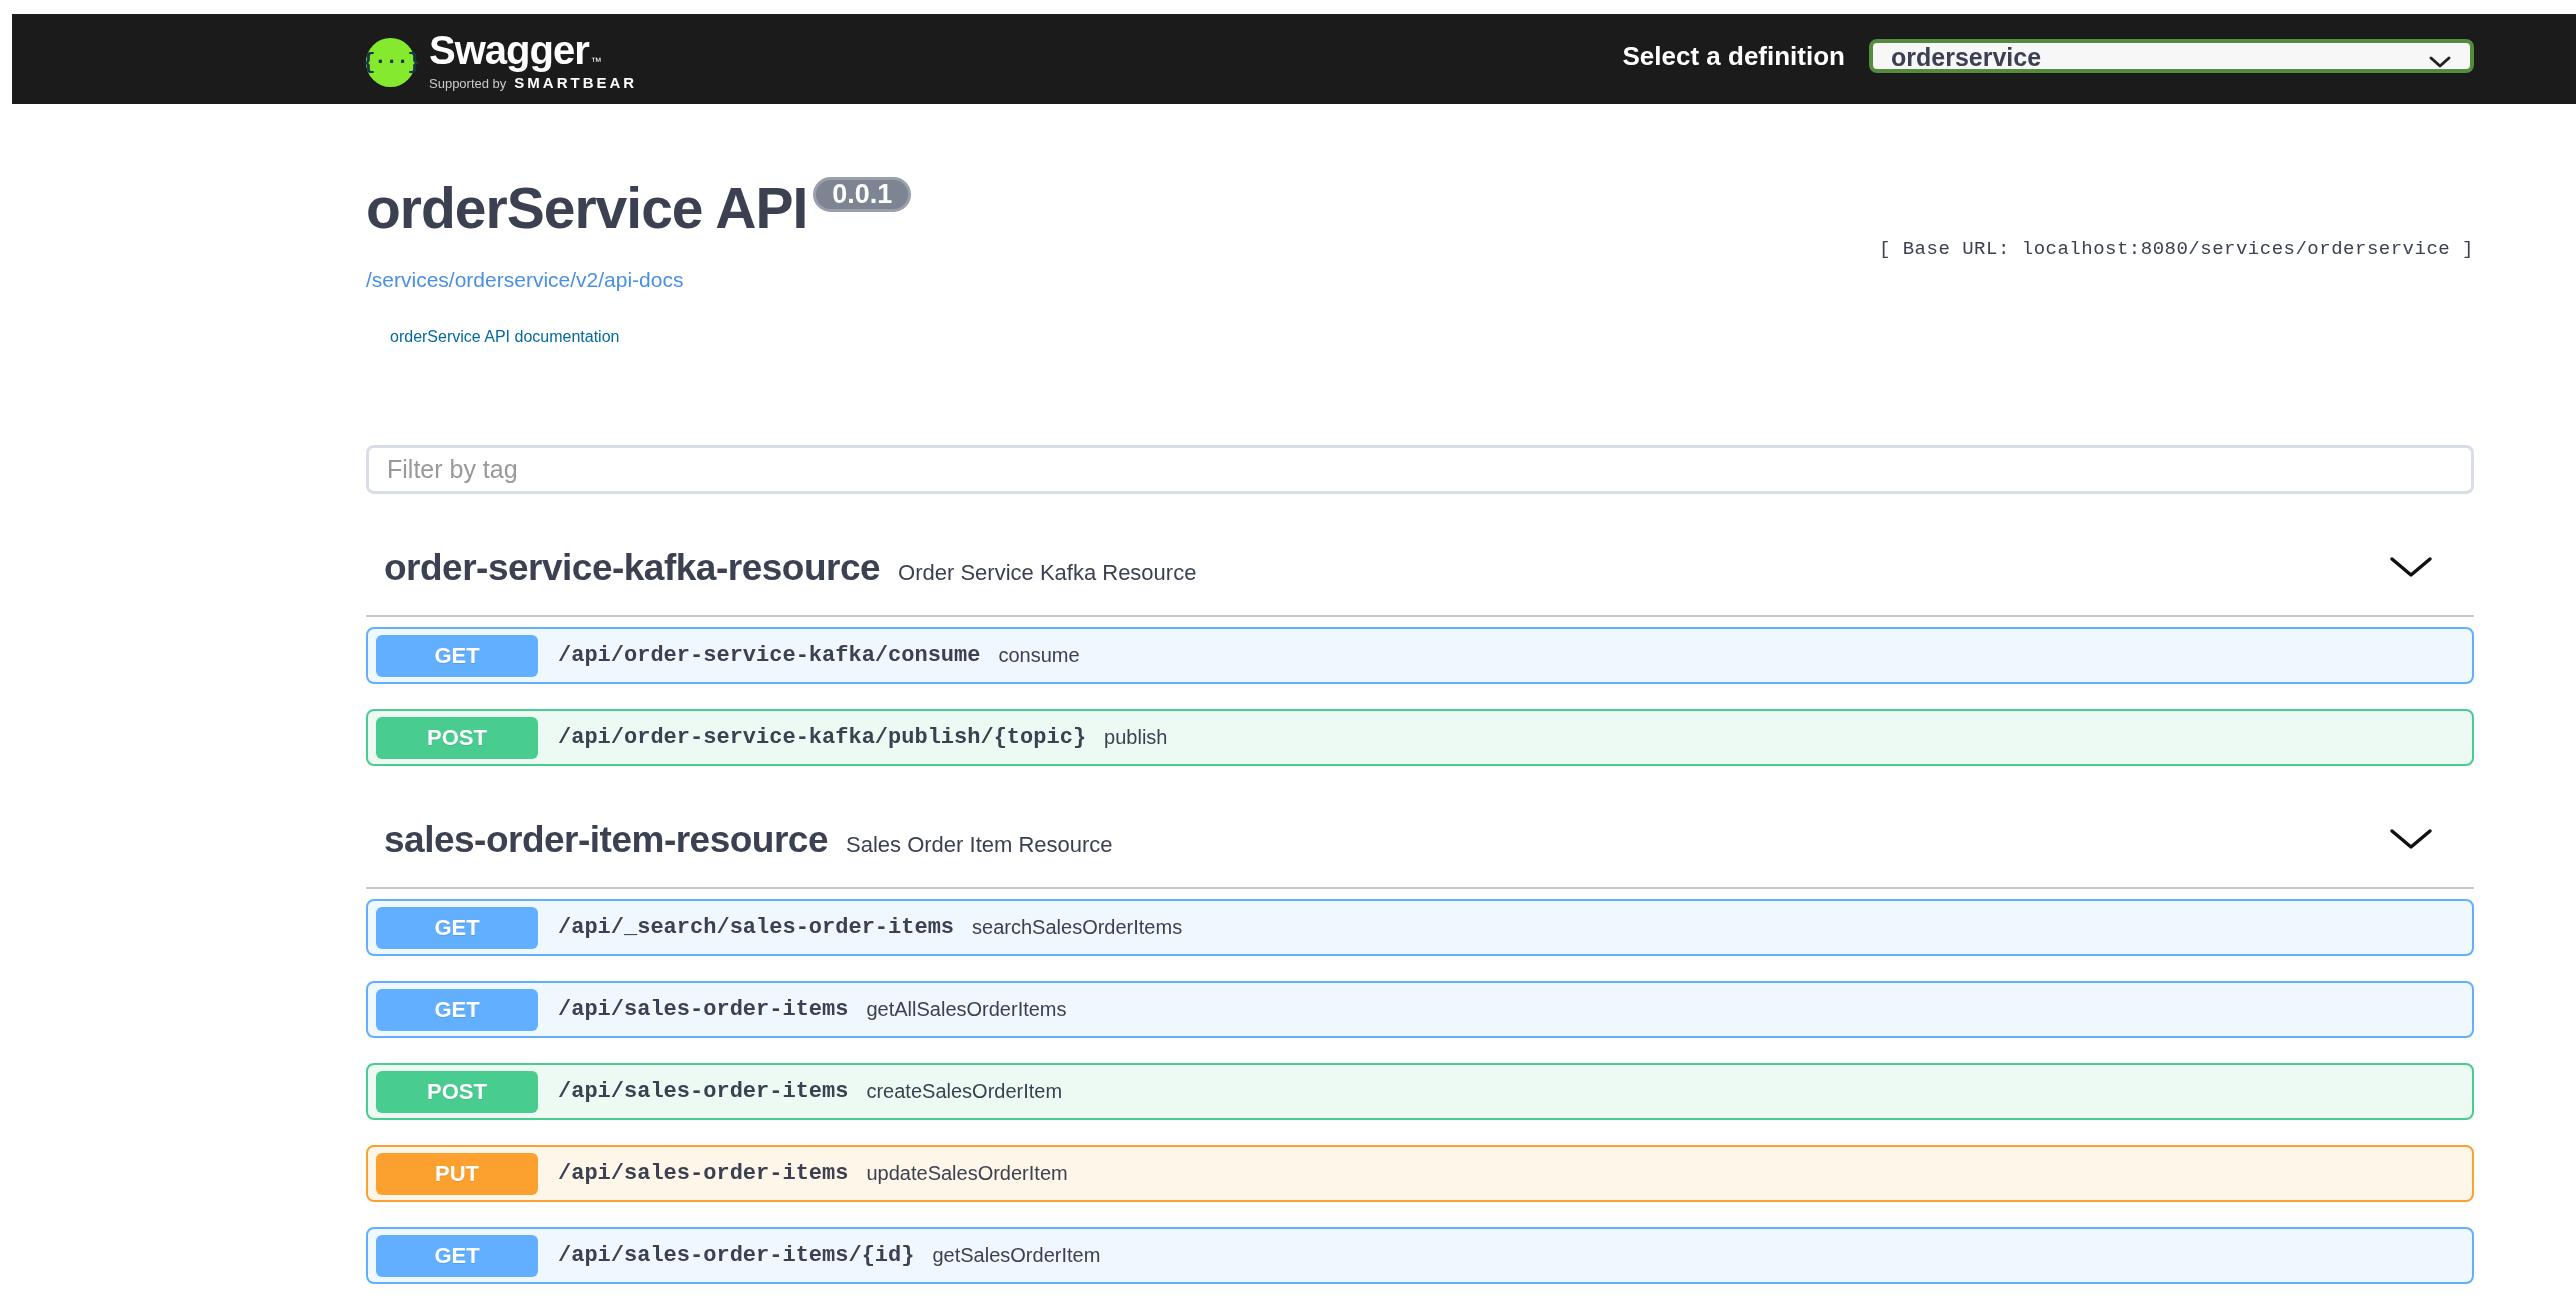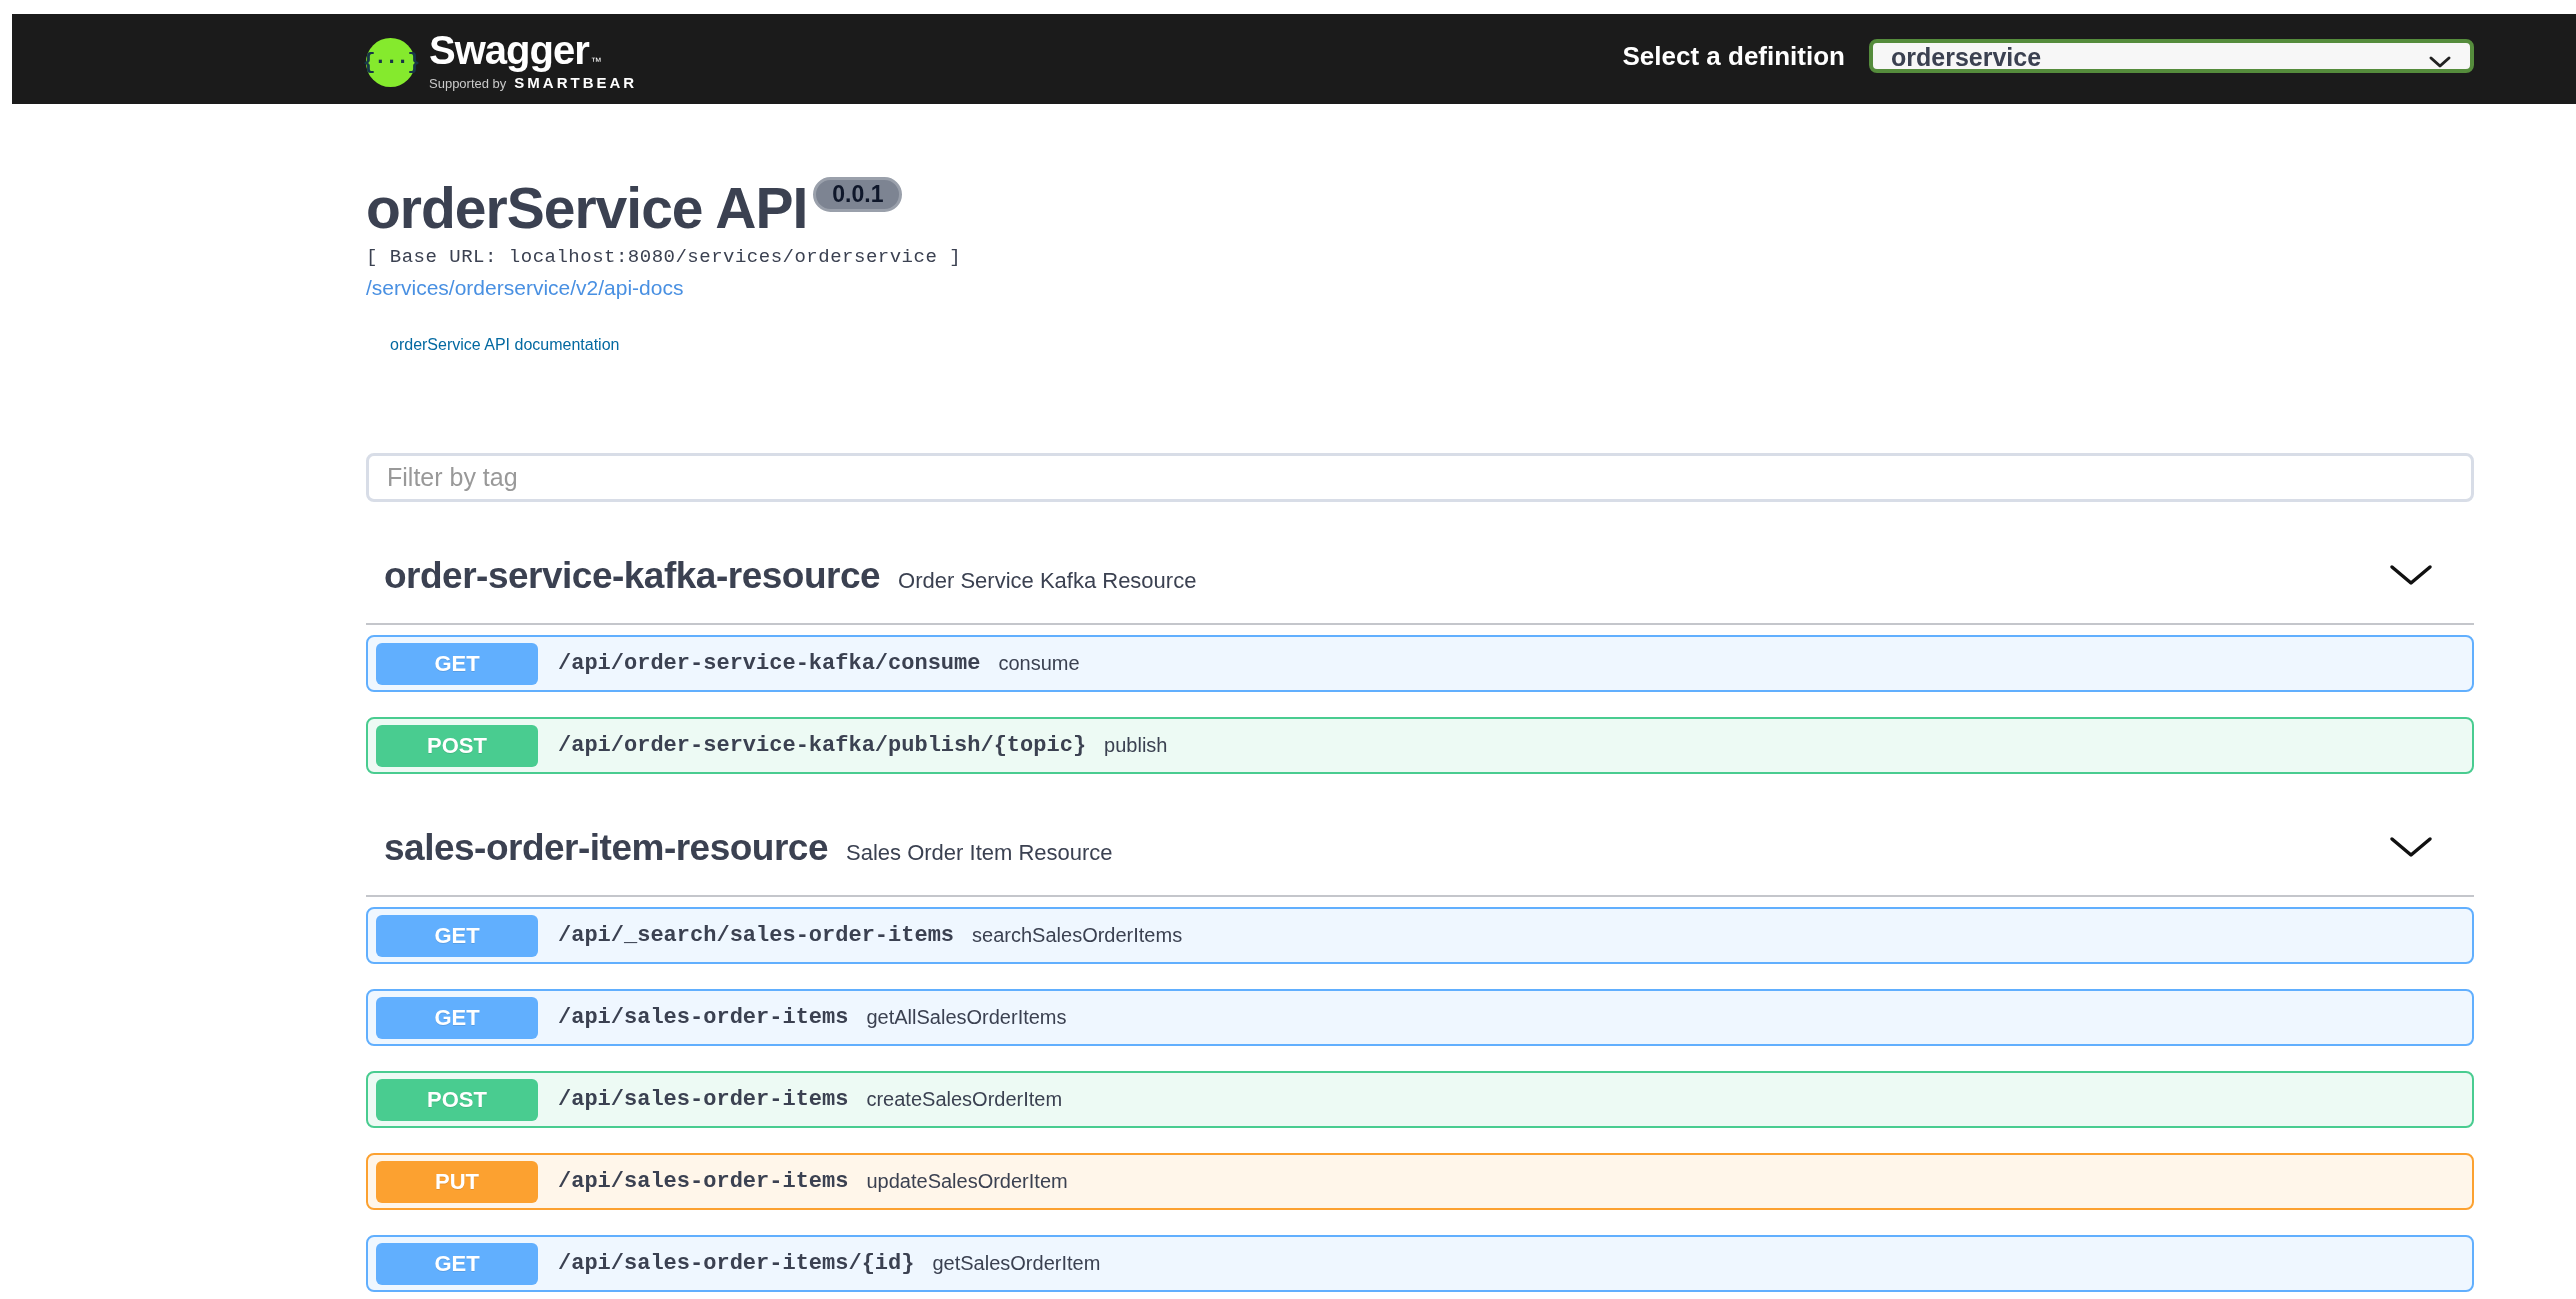--- a/index.html
+++ b/index.html
@@ -75,29 +75,29 @@
   .title-row { display: flex; align-items: flex-start; margin-top: 75px; }
   h1.api-title {
     font-size: 57px; font-weight: bold; color: #3b4151;
     letter-spacing: -1px; line-height: 59px;
   }
   .version-pill {
     margin: -2px 0 0 6px;
     background: #7d8492;
     border: 3px solid #9aa0ab;
     border-radius: 56px;
-    color: #0f172a; font-size: 23px; font-weight: bold;
+    color: #ffffff; font-size: 27px; font-weight: bold;
     padding: 4px 16px 5px 16px;
     line-height: 20px;
   }
   .base-url {
-    margin-top: 8px;
     font-family: "Liberation Mono", monospace;
     font-size: 19px; color: #3b4151;
     letter-spacing: 0.5px;
+    text-align: right;
   }
   .spec-link {
     display: inline-block;
     margin-top: 8px;
     font-size: 21px; color: #4990e2; text-decoration: none;
   }
   .api-desc { margin-top: 36px; font-size: 16px; color: #0369a1; margin-left: 24px; }
 
   
   .filter-input {

